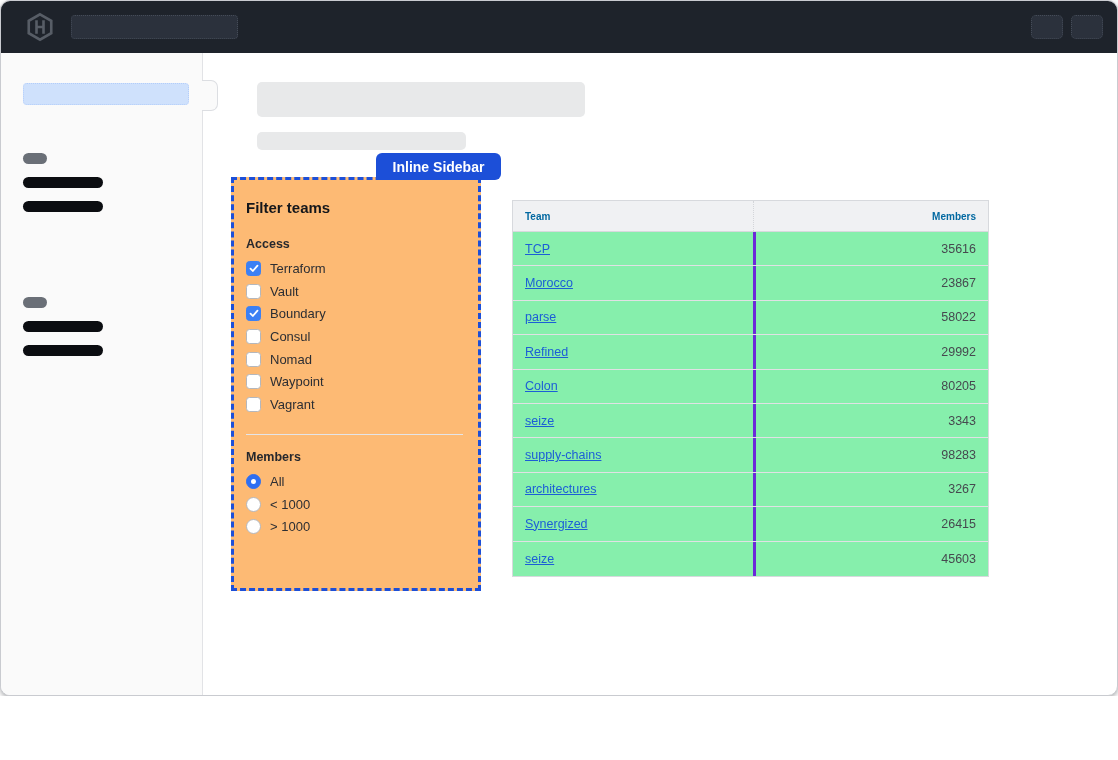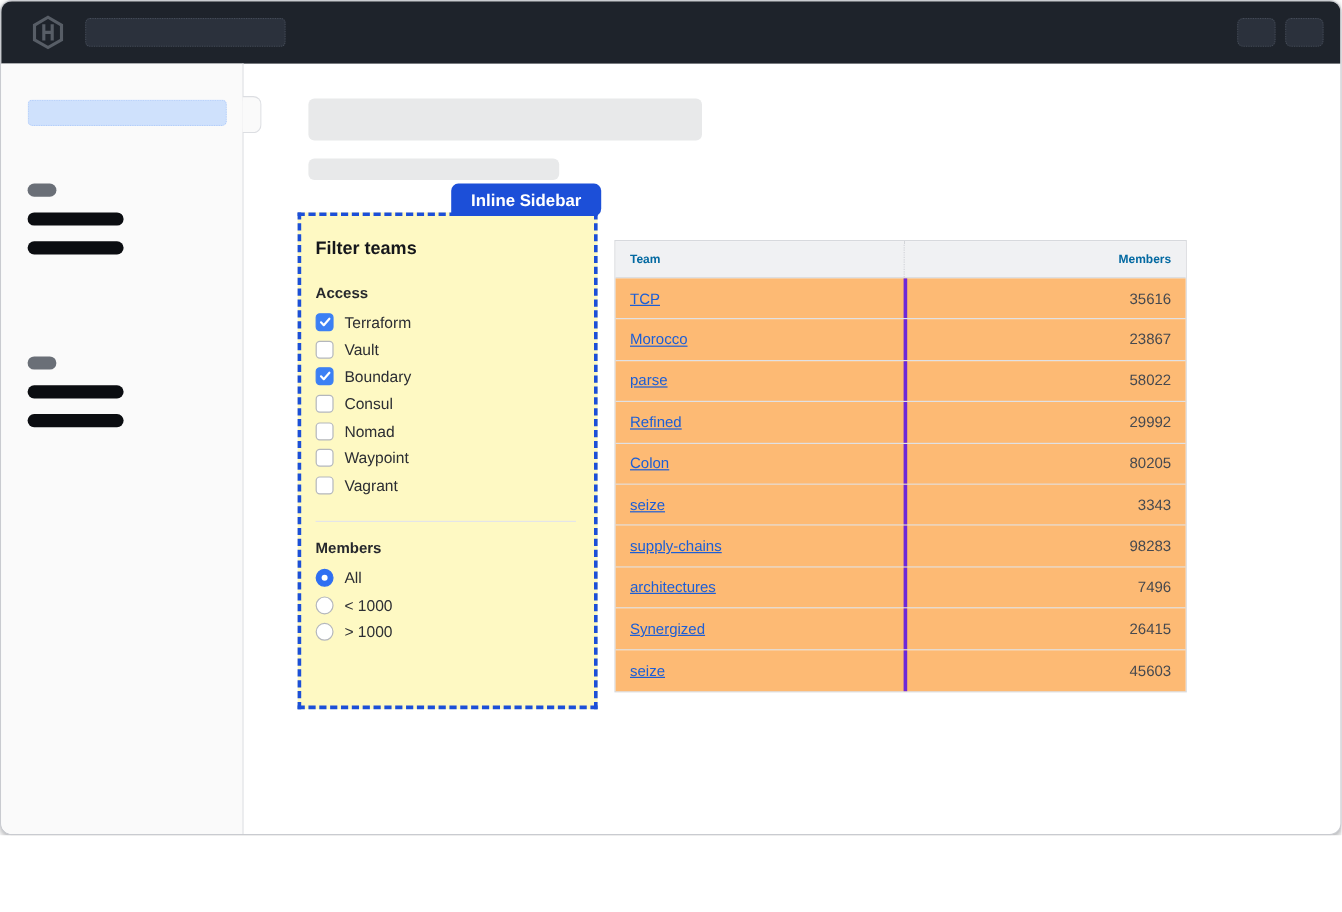--- a/index.html
+++ b/index.html
@@ -52,22 +52,22 @@
   .subtitle-skel{ position: absolute; left: 256px; top: 131px; width: 209px; height: 18px; background: #e8e9ea; border-radius: 5px; }
 
   
   .badge {
     position: absolute; left: 375px; top: 152px; width: 125px; height: 27px;
     background: #1c4fd8; color: #ffffff; font-size: 14px; font-weight: bold;
     display: flex; align-items: center; justify-content: center;
     border-radius: 6px 6px 6px 2px; z-index: 5;
   }
   .filter-panel {
-    position: absolute; left: 247px; top: 176px; width: 250px; height: 414px;
-    border: 3px dashed #1c4fd8; background: #fef9c3; z-index: 4;
+    position: absolute; left: 230px; top: 176px; width: 250px; height: 414px;
+    border: 3px dashed #1c4fd8; background: #fdba74; z-index: 4;
     padding: 19px 12px 0 12px;
   }
   .filter-title { font-size: 15px; font-weight: bold; color: #15171b; margin-bottom: 21px; }
   .group-label  { font-size: 12.5px; font-weight: bold; color: #26282d; margin-bottom: 10px; }
   .option-row { display: flex; align-items: flex-start; height: 22.7px; }
   .option-label { font-size: 13px; color: #2c2e33; margin-left: 9px; }
   .checkbox {
     width: 15px; height: 15px; border: 1px solid #b4b7bd; border-radius: 3.5px;
     background: #ffffff; flex: 0 0 auto; display: flex; align-items: center; justify-content: center;
   }
@@ -88,21 +88,21 @@
     border: 1px solid #d7d9dd; background: #ffffff; z-index: 2;
   }
   .thead {
     display: grid; grid-template-columns: 240px 1fr; height: 31px;
     background: #f0f1f3; border-bottom: 1px solid #d7d9dd;
   }
   .th { font-size: 10px; font-weight: bold; color: #0369a1; display: flex; align-items: center; padding: 0 12px; }
   .th.right { justify-content: flex-end; border-left: 1px dotted #d3d5d9; }
   .trow {
     display: grid; grid-template-columns: 240px 1fr; height: 34.4px;
-    border-bottom: 1px solid #e0e1e4; background: #fdba74;
+    border-bottom: 1px solid #e0e1e4; background: #86efac;
   }
   .trow:last-child { border-bottom: none; }
   .td { display: flex; align-items: center; padding: 0 12px; font-size: 12.5px; }
   .td.num { justify-content: flex-end; color: #46494f; border-left: 3px solid #6d28d9; }
   .team-link { color: #1c5ed6; text-decoration: underline; cursor: pointer; }
 </style>
 </head>
 <body>
 
 <div class="frame">
@@ -248,21 +248,21 @@
         <div class="trow">
           <div class="td">
             <a class="team-link">supply-chains</a>
           </div>
           <div class="td num">98283</div>
         </div>
         <div class="trow">
           <div class="td">
             <a class="team-link">architectures</a>
           </div>
-          <div class="td num">7496</div>
+          <div class="td num">3267</div>
         </div>
         <div class="trow">
           <div class="td">
             <a class="team-link">Synergized</a>
           </div>
           <div class="td num">26415</div>
         </div>
         <div class="trow">
           <div class="td">
             <a class="team-link">seize</a>

